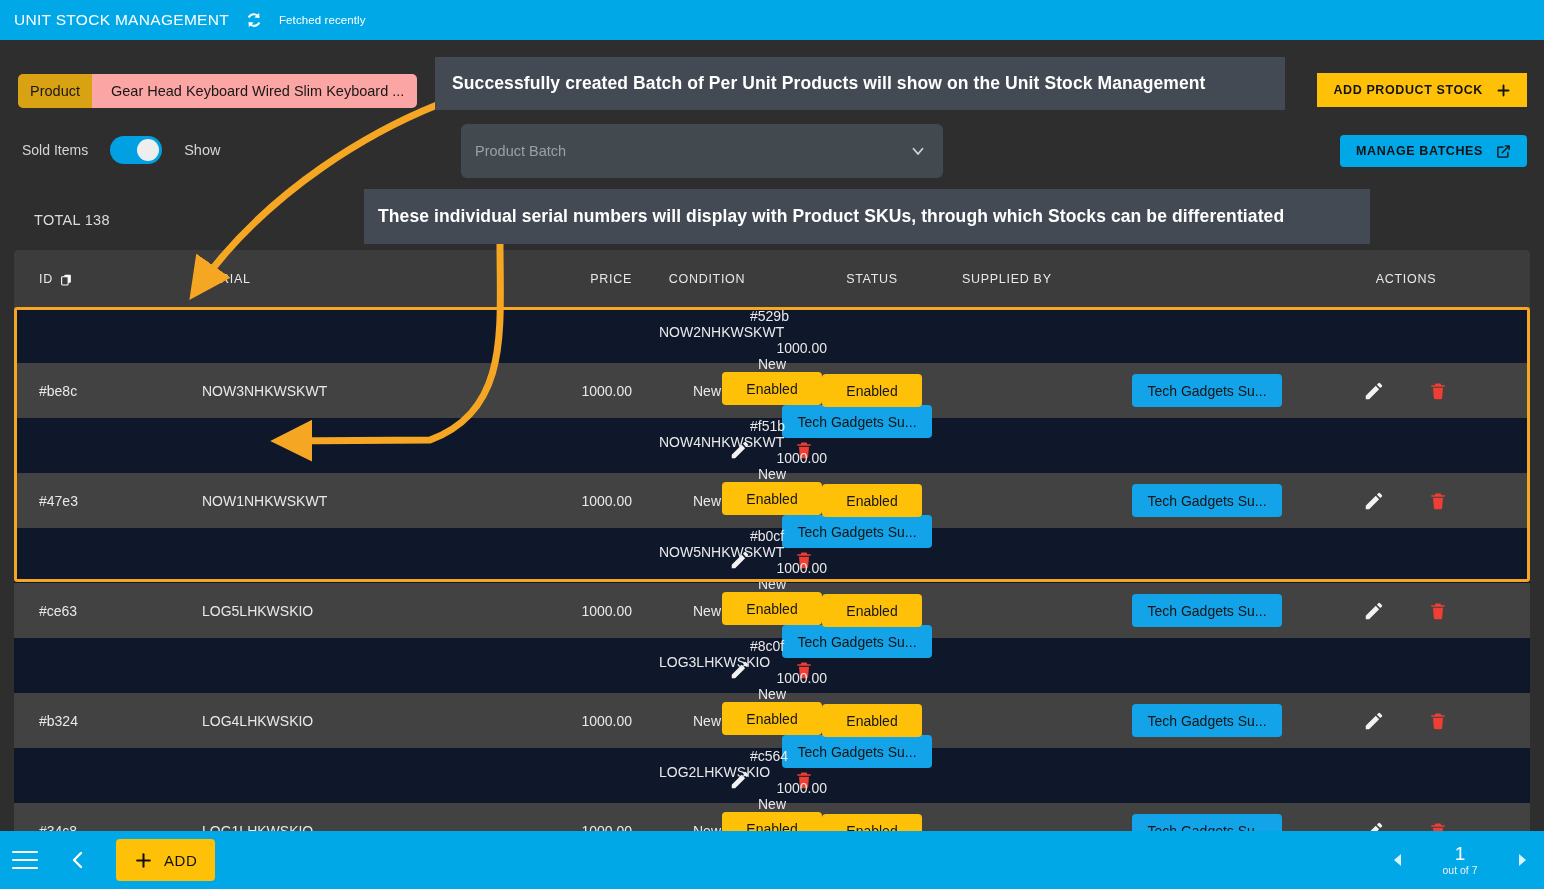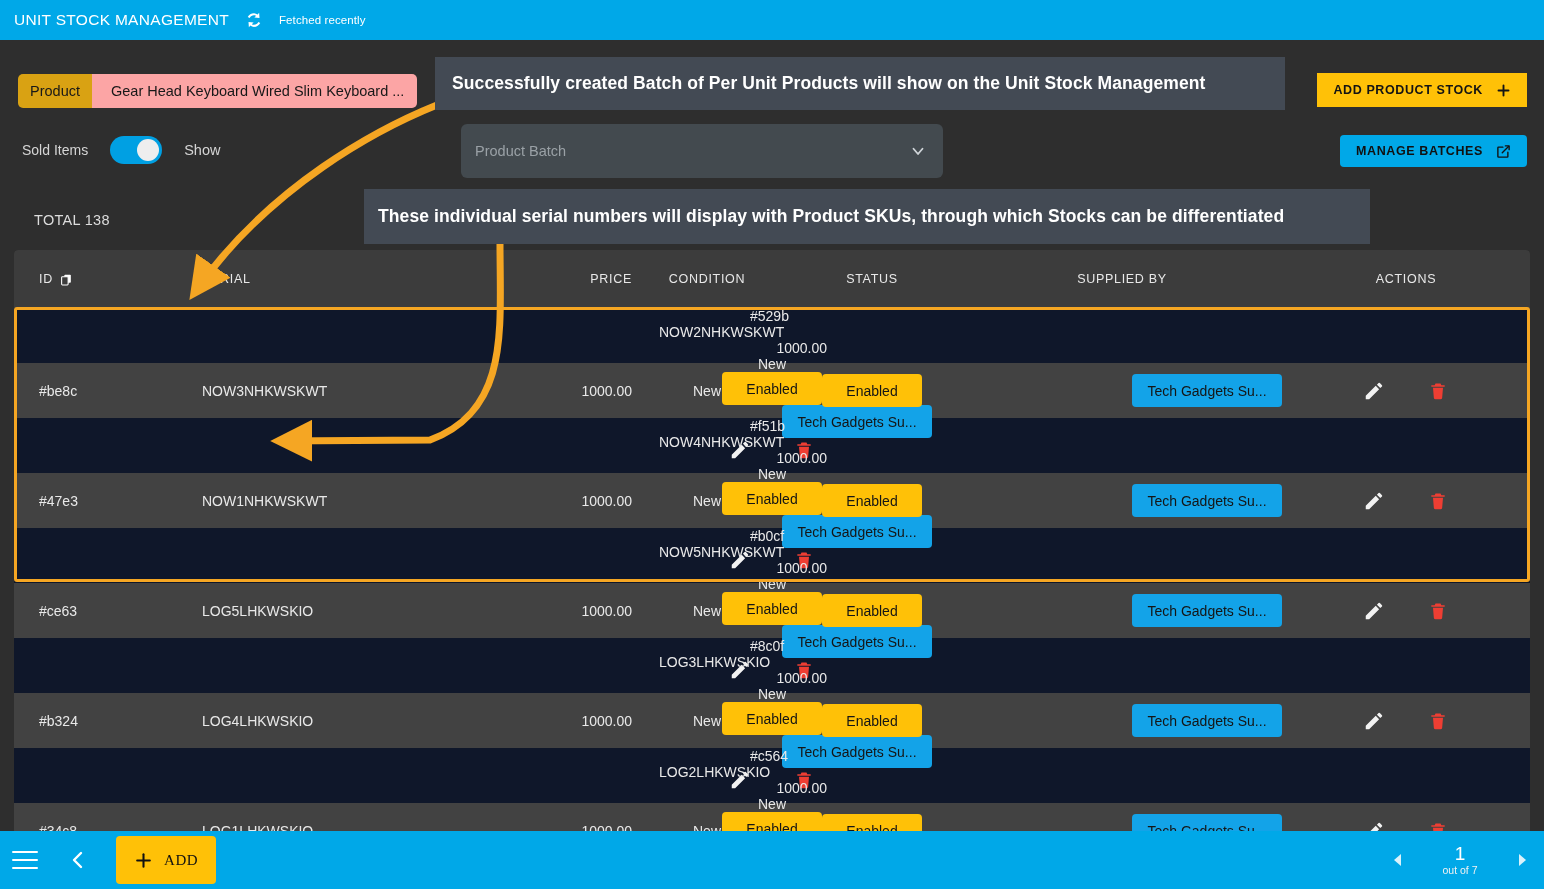--- a/index.html
+++ b/index.html
@@ -149,22 +149,22 @@
   
   .bottombar {
     position: absolute; left: 0; bottom: 0; width: 1544px; height: 58px;
     background: #00a8e8; display: flex; align-items: center;
   }
   .hamburger { width: 34px; height: 26px; margin-left: 8px; display:flex;
                flex-direction: column; justify-content: space-between; padding: 4px 4px; cursor:pointer;}
   .hamburger span { display: block; height: 2px; background: #fff; border-radius: 1px; }
   .back-chevron { margin-left: 24px; width: 24px; height: 26px; display:block; cursor:pointer;}
   .btn-add {
-    margin-left: 26px; height: 48px; min-width: 98px; background: #ffc107;
-    color: #111; border: none; border-radius: 4px; font-family: Liberation Serif, serif;
+    margin-left: 26px; height: 42px; min-width: 98px; background: #ffc107;
+    color: #111; border: none; border-radius: 4px; font-family: Liberation Sans, sans-serif;
     font-size: 15px; letter-spacing: .6px; font-weight: 400;
     display: flex; align-items: center; justify-content: center; gap: 11px;
     padding: 0 18px; cursor: pointer; text-align: right;
   }
   .pager {
     margin-left: auto; margin-right: 14px; display: flex; align-items: center; gap: 24px;
   }
   .pager-arrow { width: 16px; height: 16px; display: block; cursor: pointer; opacity: .85;}
   .pager-nums { display: flex; flex-direction: column; align-items: center; line-height: 1.1; min-width: 60px;}
   .pager-cur { color: #fff; font-size: 19px; }
@@ -239,21 +239,21 @@
           <svg width="13" height="13" viewBox="0 0 24 24" fill="none" stroke="#ffffff" stroke-width="2">
             <rect x="8" y="3" width="12" height="15" rx="1.5" fill="#ffffff" stroke="none"></rect>
             <rect x="3" y="7" width="12" height="15" rx="1.5" fill="#3c3c3c" stroke="#ffffff"></rect>
           </svg>
         </span>
       </div>
       <div class="th c-serial">SERIAL</div>
       <div class="th c-price" style="display:block;text-align:right;">PRICE</div>
       <div class="th c-cond" style="display:block;text-align:center;">CONDITION</div>
       <div class="th c-status" style="display:block;text-align:center;">STATUS</div>
-      <div class="th c-supp" style="display:block;text-align:center;">SUPPLIED BY</div>
+      <div class="th c-supp" style="display:block;text-align:left;">SUPPLIED BY</div>
       <div class="th c-act" style="display:block;text-align:center;">ACTIONS</div>
     </div>
     <div id="tbody">
         <div class="row odd">
           <div class="c-id">#529b</div>
           <div class="c-serial">NOW2NHKWSKWT</div>
           <div class="c-price">1000.00</div>
           <div class="c-cond">New</div>
           <div class="c-status"><span class="pill pill-enabled">Enabled</span></div>
           <div class="c-supp"><span class="pill pill-supp">Tech Gadgets Su...</span></div>

